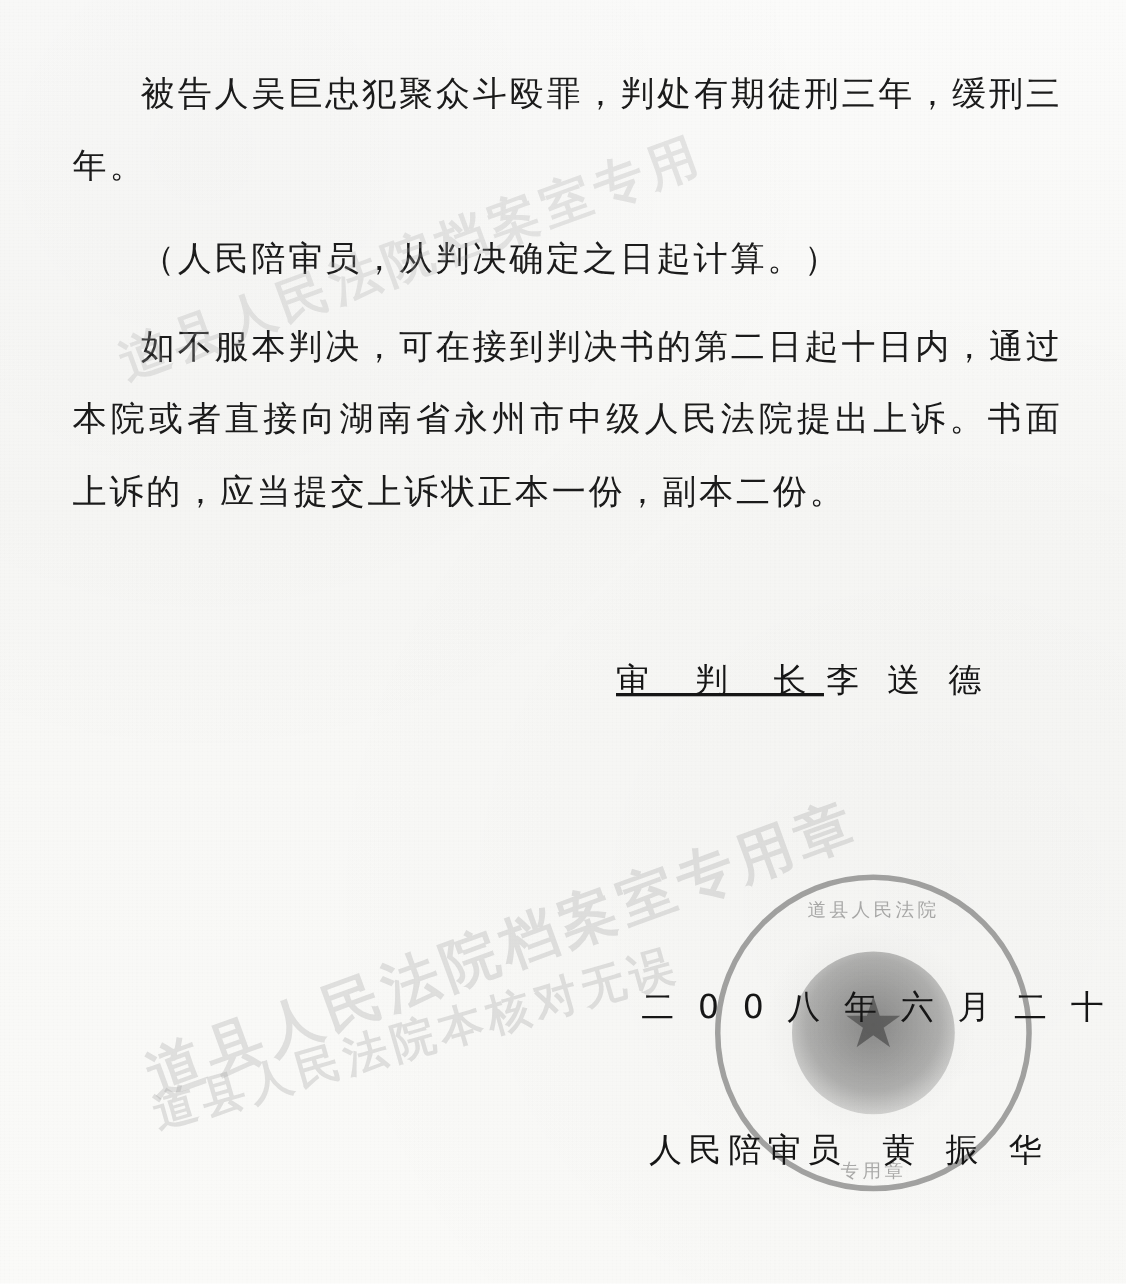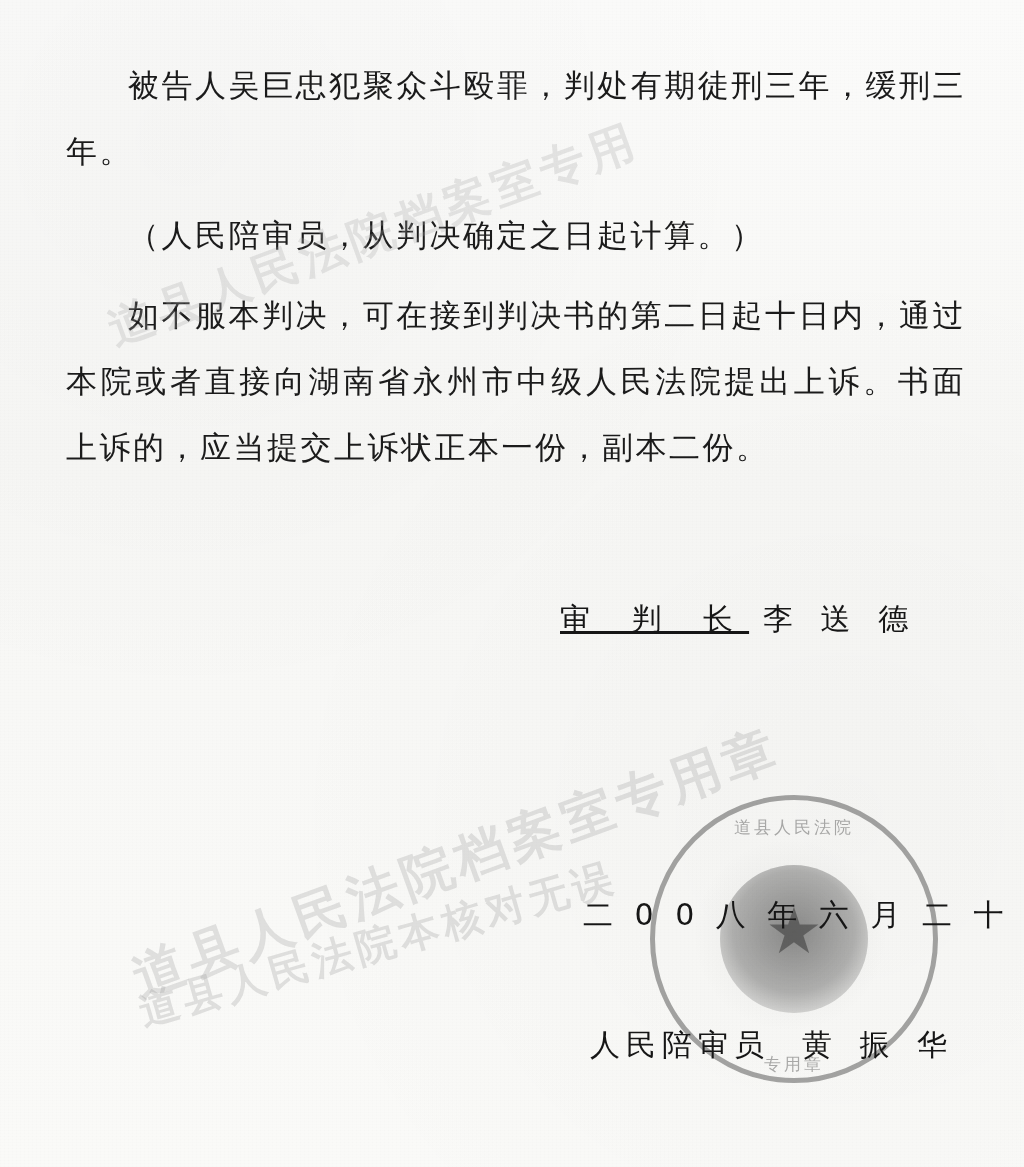--- a/index.html
+++ b/index.html
@@ -68,21 +68,21 @@
   .sig-line {
     font-family: "DejaVu Sans", sans-serif;
     font-size: 30px;
     line-height: 54px;
     color: #161616;
     letter-spacing: 4px;
     white-space: nowrap;
     font-weight: 500;
   }
   .sig-role { letter-spacing: 8px; text-decoration: underline; }
-  .sig-name { letter-spacing: 9px; margin-left: 14px; }
+  .sig-name { letter-spacing: 9px; margin-left: 2px; font-family: Liberation Serif, serif; }
   .sig-judge .sig-role { letter-spacing: 16px; }
 
   .date-line {
     position: absolute;
     left: 583px;
     top: 895px;
     font-family: "DejaVu Sans", sans-serif;
     font-size: 30px;
     letter-spacing: 6px;
     color: #161616;

